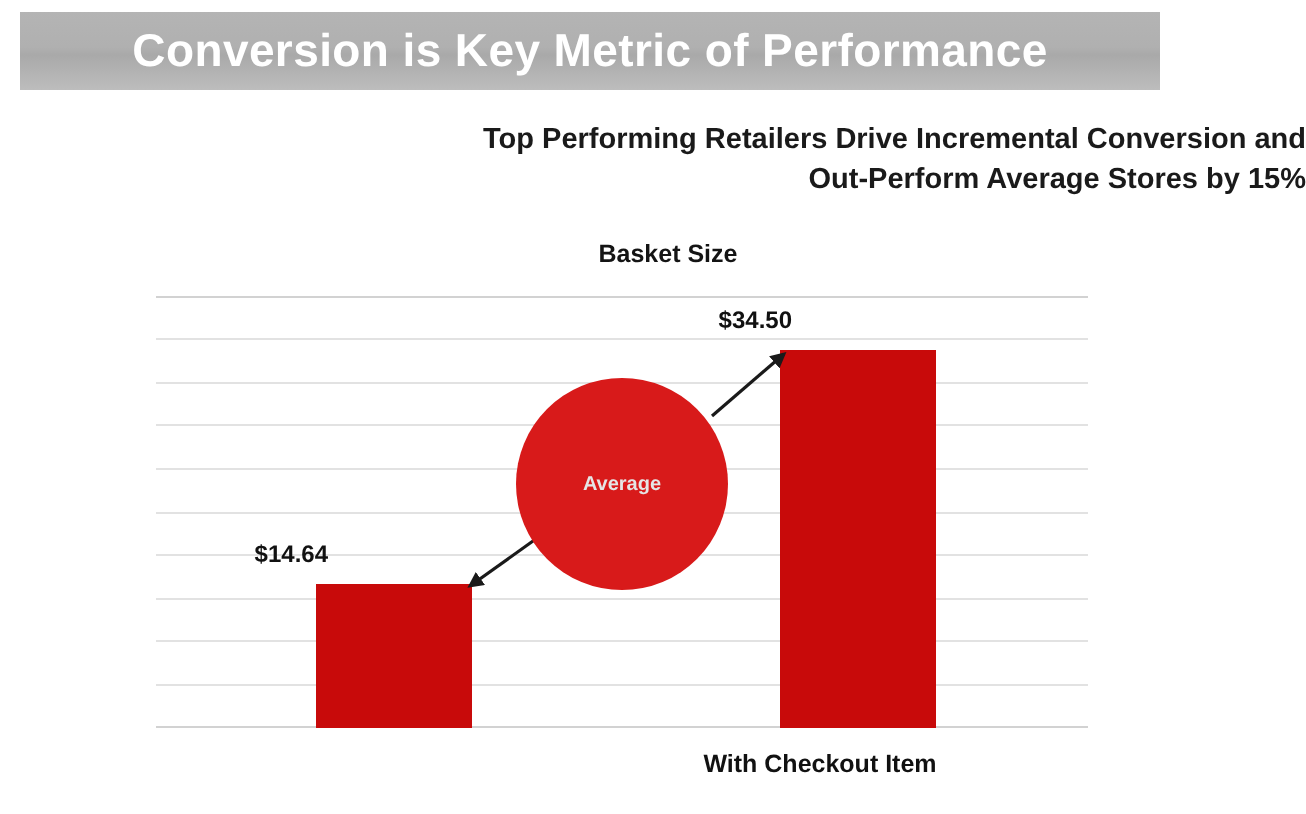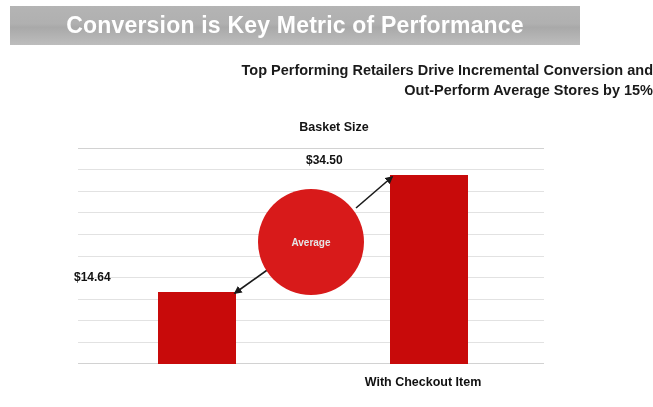--- a/index.html
+++ b/index.html
@@ -96,37 +96,37 @@
     left: 312px;
     width: 78px;
     height: 189px;
   }
 
   .bar-value {
     position: absolute;
     font-size: 12px;
     font-weight: bold;
     color: #111111;
-    text-align: left;
+    text-align: right;
     width: 90px;
   }
   #value-without { left: 74px; top: 270px; }
   #value-with   { left: 306px; top: 153px; }
 
   .cat-label {
     position: absolute;
     top: 375px;
     font-size: 12.5px;
     font-weight: bold;
     color: #111111;
     text-align: center;
     width: 200px;
   }
   #cat-without { left: 87px; }
-  #cat-with   { left: 323px; text-align: center; }
+  #cat-with   { left: 310px; text-align: center; }
 
   
   #callout-circle {
     position: absolute;
     left: 258px;
     top: 189px;
     width: 106px;
     height: 106px;
     border-radius: 50%;
     background: #d81a1a;

